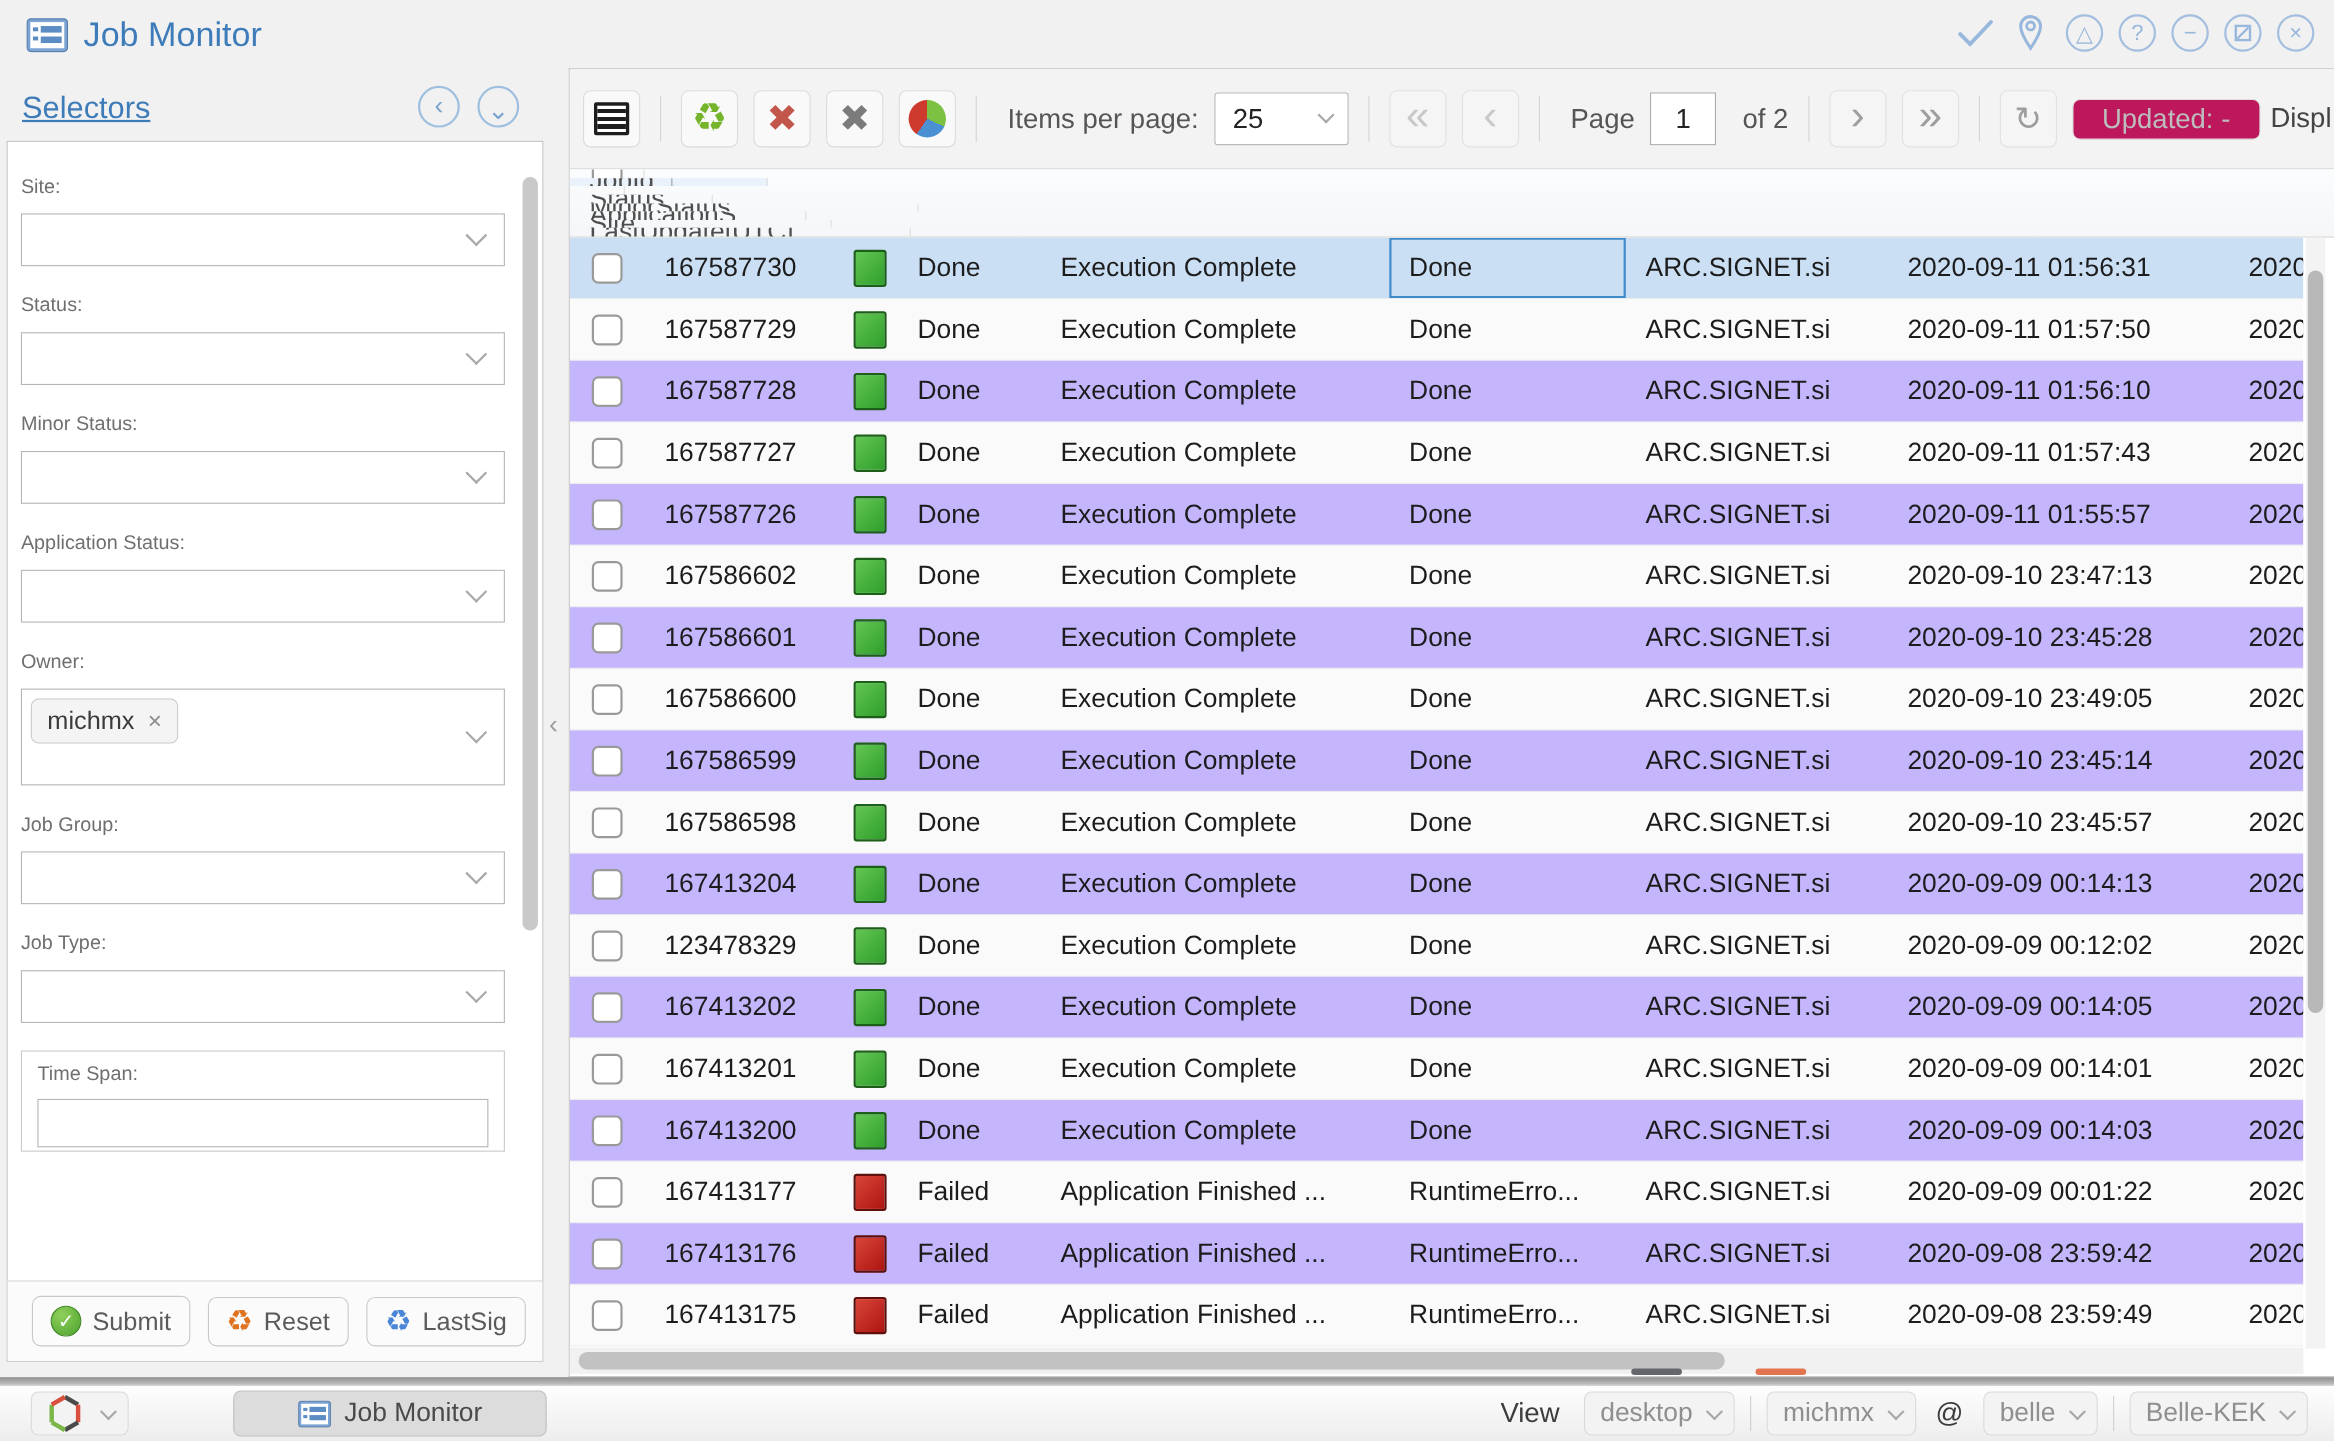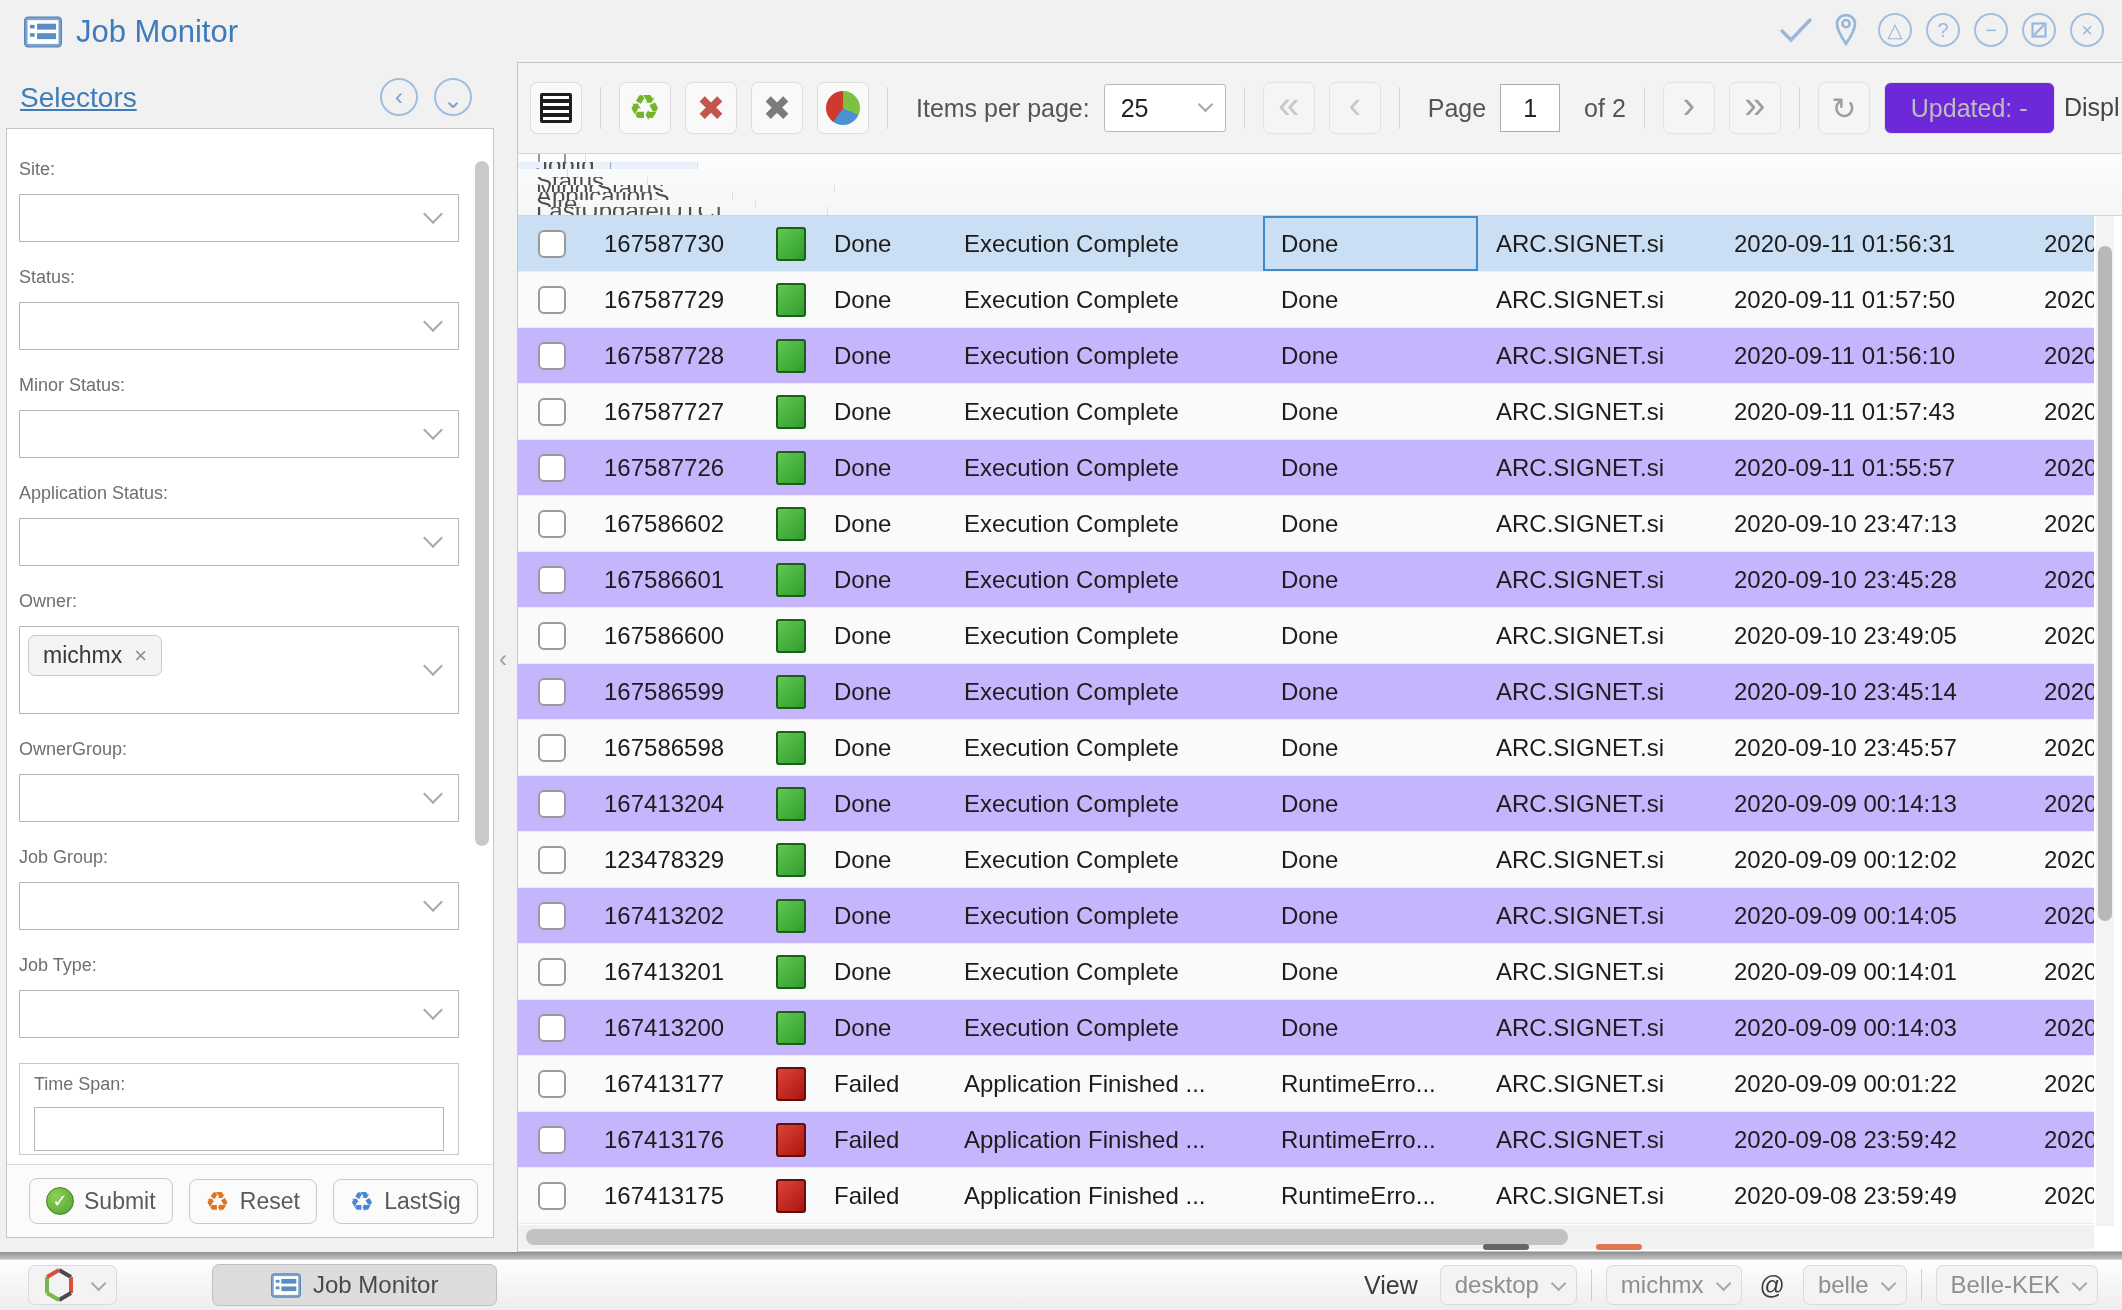--- a/index.html
+++ b/index.html
@@ -64,21 +64,21 @@
       background:conic-gradient(#7cc142 0 115deg, #4a90d2 115deg 215deg, #cf3a2e 215deg 360deg); }
   .tb-label { font-size:25px; color:#555; margin-left:10px; }
   .tb-select { position:relative; width:122px; height:48px; background:#fff; border:1px solid #b9b9b9;
                border-radius:3px; font-size:25px; color:#222; display:flex; align-items:center; padding-left:16px; }
   .tb-select .chev { right:14px; width:11px; height:11px; margin-top:-9px; }
   .pg-btn { width:52px; height:52px; background:#f5f5f5; border:1px solid #e2e2e2; border-radius:7px;
             display:flex; align-items:center; justify-content:center; font-size:38px; color:#9e9e9e; padding-bottom:6px;}
   .pg-btn.disabled { color:#c8c8c8; }
   .pg-input { width:60px; height:48px; background:#fff; border:1px solid #adadad; font-size:25px;
               display:flex; align-items:center; justify-content:center; color:#222; }
-  .updated-btn { height:52px; background:#6d28d9; border:1px solid #e0e0e0; border-radius:7px;
+  .updated-btn { height:37px; background:#be185d; border:1px solid #e0e0e0; border-radius:7px;
                  display:flex; align-items:center; padding:0 26px; font-size:25px; color:#bdbdbd; }
   .displaying { position:absolute; left:1546px; top:30px; font-size:25px; color:#444; white-space:nowrap; }
 
   
   .grid-header { position:absolute; left:0; top:91px; right:0; height:62px; display:flex;
                  background:linear-gradient(#fbfcfd,#f4f6f8); border-bottom:1px solid #d4d4d4;
                  font-size:24px; color:#4e4e4e;flex-direction:column; }
   .hcell { display:flex; align-items:center; padding-left:18px; border-right:1px solid #dedede; height:100%; overflow:hidden; white-space:nowrap;}
   .hcell.sorted { background:#e9f1fa; }
   .sort-arrow { color:#9aa7b5; margin-left:10px; font-size:24px; }
@@ -197,26 +197,20 @@
         </div>
       </div>
       <div class="field">
         <div class="field-label">Owner:</div>
         <div class="combo tall"><span class="tag">
             <span>michmx</span>
             <span class="tag-x">×</span>
           </span><span class="chev"></span></div>
       </div>
       <div class="field">
-        <div class="field-label">OwnerGroup:</div>
-        <div class="combo">
-          <span class="chev"></span>
-        </div>
-      </div>
-      <div class="field">
         <div class="field-label">Job Group:</div>
         <div class="combo">
           <span class="chev"></span>
         </div>
       </div>
       <div class="field">
         <div class="field-label">Job Type:</div>
         <div class="combo">
           <span class="chev"></span>
         </div>

